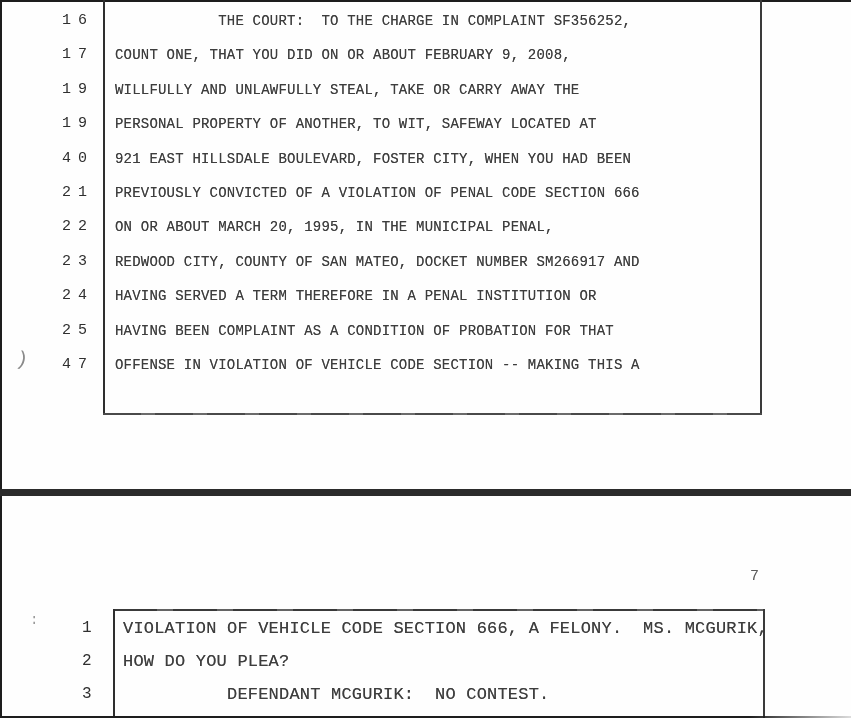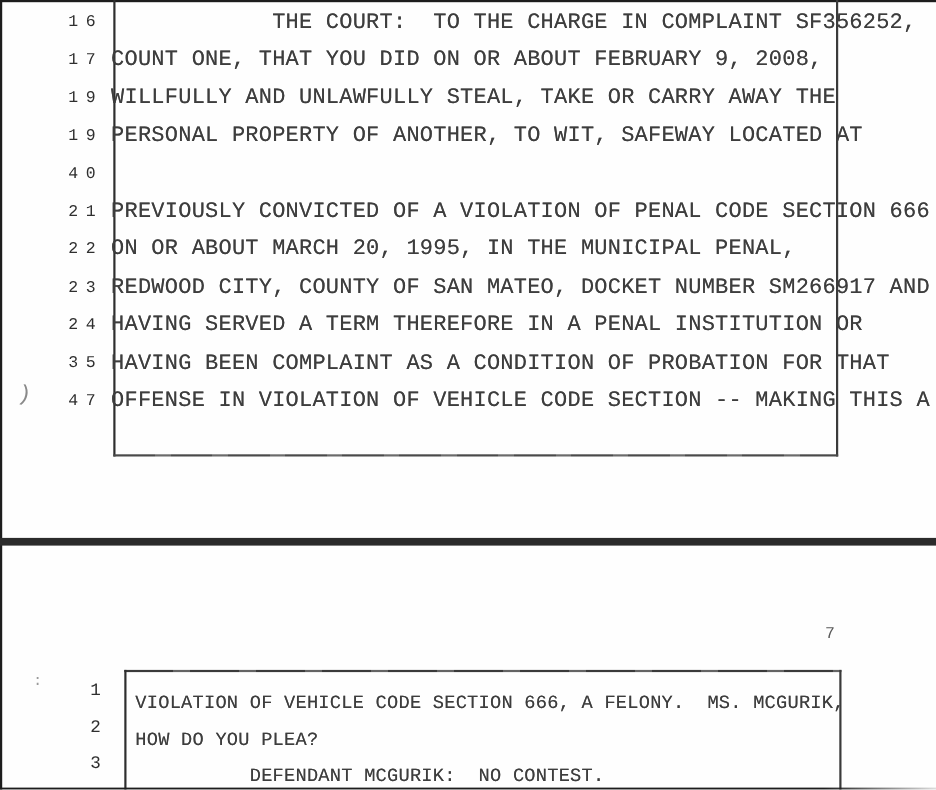--- a/index.html
+++ b/index.html
@@ -23,22 +23,22 @@
                  background:linear-gradient(to right, #1d1d1d 88%, rgba(29,29,29,0.15)); }
 
   
   .page-top { position:absolute; left:0; top:4px; width:851px; }
   .page-top .row { position:relative; height:34.4px; line-height:34.4px; }
   .page-top .lnum {
     position:absolute; left:62px; top:0;
     font-size:15px; letter-spacing:7px; color:#2f2f2f;
   }
   .page-top .ltext {
-    position:absolute; left:101px; top:0;
-    font-size:20px; letter-spacing:0.2px; white-space:pre;
+    position:absolute; left:115px; top:0;
+    font-size:14px; letter-spacing:0.2px; white-space:pre;
     text-shadow: 0 0 0.6px rgba(70,70,70,0.75);
   }
   .rule-top-left   { position:absolute; left:103px; top:0; width:2px; height:415px; background:#2e2e2e; }
   .rule-top-right  { position:absolute; left:760px; top:0; width:2px; height:415px; background:#3a3a3a; }
   .rule-top-bottom { position:absolute; left:103px; top:413px; width:659px; height:2px;
                      background:repeating-linear-gradient(to right, #4a4a4a 0 38px, #6b6b6b 38px 52px); }
 
   .mark-top-left {
     position:absolute; left:16px; top:348px;
     font-size:20px; color:#8a8a8a; transform:rotate(12deg);
@@ -54,21 +54,21 @@
   .box-bot-left  { position:absolute; left:113px; top:609px; width:2px; height:109px; background:#2e2e2e; }
   .box-bot-right { position:absolute; left:763px; top:609px; width:2px; height:109px; background:#3a3a3a; }
 
   .page-bottom { position:absolute; left:0; top:612px; width:851px; }
   .page-bottom .row { position:relative; height:33px; line-height:33px; }
   .page-bottom .lnum {
     position:absolute; left:82px; top:0;
     font-size:16px; color:#2f2f2f;
   }
   .page-bottom .ltext {
-    position:absolute; left:123px; top:12px;
+    position:absolute; left:123px; top:0;
     font-size:17px; letter-spacing:0.2px; white-space:pre;
     text-shadow: 0 0 0.6px rgba(70,70,70,0.75);
   }
   .mark-bottom-left {
     position:absolute; left:30px; top:612px;
     font-size:14px; color:#9a9a9a;
   }
 </style>
 </head>
 <body>
@@ -95,39 +95,40 @@
     <div class="row">
       <span class="lnum">19</span>
       <span class="ltext">WILLFULLY AND UNLAWFULLY STEAL, TAKE OR CARRY AWAY THE</span>
     </div>
     <div class="row">
       <span class="lnum">19</span>
       <span class="ltext">PERSONAL PROPERTY OF ANOTHER, TO WIT, SAFEWAY LOCATED AT</span>
     </div>
     <div class="row">
       <span class="lnum">40</span>
+      <span class="ltext">921 EAST HILLSDALE BOULEVARD, FOSTER CITY, WHEN YOU HAD BEEN</span>
     </div>
     <div class="row">
       <span class="lnum">21</span>
       <span class="ltext">PREVIOUSLY CONVICTED OF A VIOLATION OF PENAL CODE SECTION 666</span>
     </div>
     <div class="row">
       <span class="lnum">22</span>
       <span class="ltext">ON OR ABOUT MARCH 20, 1995, IN THE MUNICIPAL PENAL,</span>
     </div>
     <div class="row">
       <span class="lnum">23</span>
       <span class="ltext">REDWOOD CITY, COUNTY OF SAN MATEO, DOCKET NUMBER SM266917 AND</span>
     </div>
     <div class="row">
       <span class="lnum">24</span>
       <span class="ltext">HAVING SERVED A TERM THEREFORE IN A PENAL INSTITUTION OR</span>
     </div>
     <div class="row">
-      <span class="lnum">35</span>
+      <span class="lnum">25</span>
       <span class="ltext">HAVING BEEN COMPLAINT AS A CONDITION OF PROBATION FOR THAT</span>
     </div>
     <div class="row">
       <span class="lnum">47</span>
       <span class="ltext">OFFENSE IN VIOLATION OF VEHICLE CODE SECTION -- MAKING THIS A</span>
     </div>
   </div>
 
   <div class="divider"></div>
 

